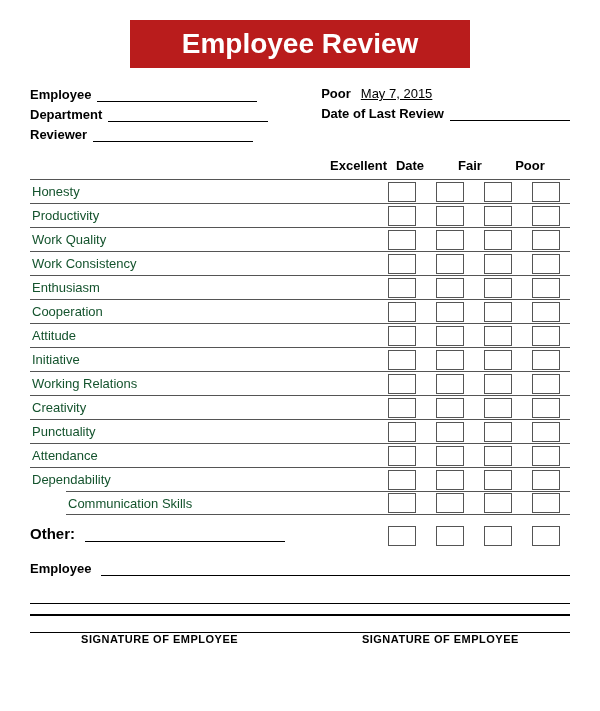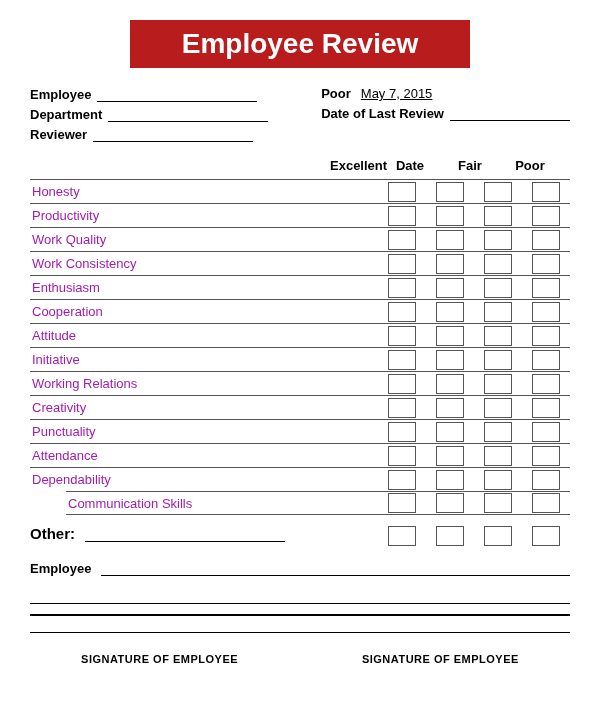--- a/index.html
+++ b/index.html
@@ -81,21 +81,21 @@
       height: 24px;
       border-top: 1px solid #555;
     }
     .criteria-row:last-child {
       border-bottom: 1px solid #555;
       margin-left: 36px;
     }
     .criteria-label {
       flex: 1;
       font-size: 13px;
-      color: #a21caf;
+      color: #14532d;
       padding-left: 2px;
     }
     .criteria-boxes {
       display: flex;
       gap: 20px;
       margin-right: 10px;
     }
     .check-box {
       width: 28px;
       height: 20px;
@@ -161,21 +161,21 @@
       width: 100%;
       height: 16px;
       display: block;
       margin-top: 12px;
     }
     .signature-section {
       display: flex;
       justify-content: space-between;
       margin-top: 16px;
       border-top: 1px solid #000;
-      padding-top: 20px;
+      padding-top: 0;
     }
     .sig-label {
       font-size: 11px;
       font-weight: bold;
       text-align: center;
       letter-spacing: 0.5px;
     }
     .sig-block {
       display: flex;
       flex-direction: column;

